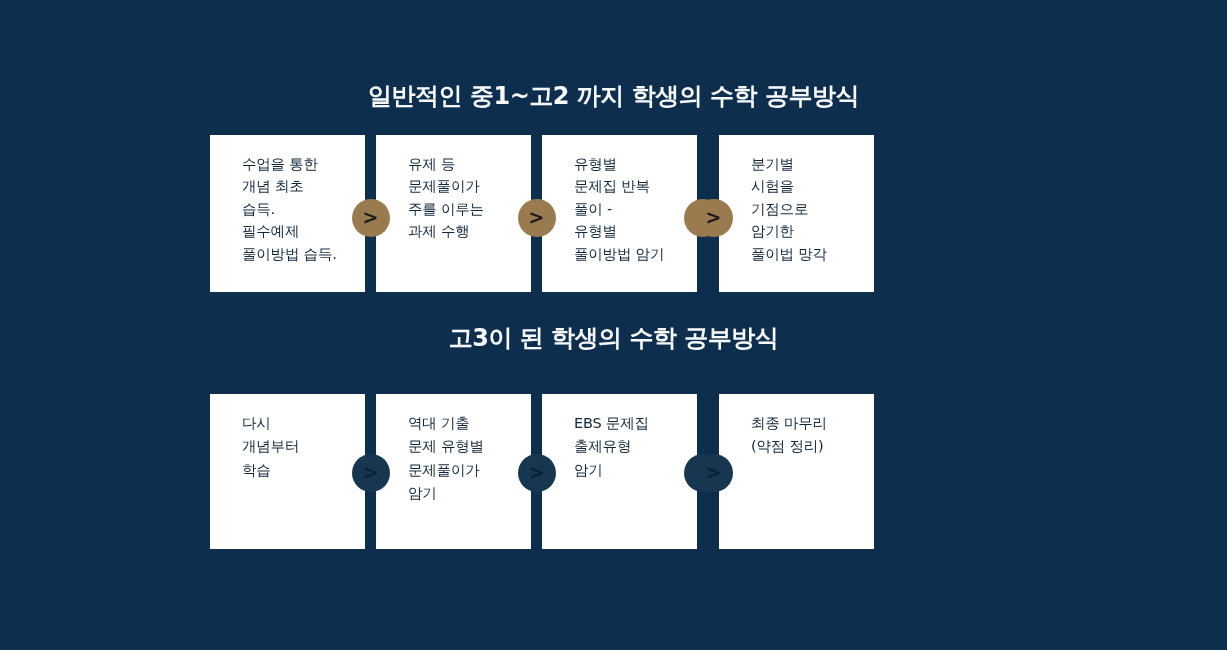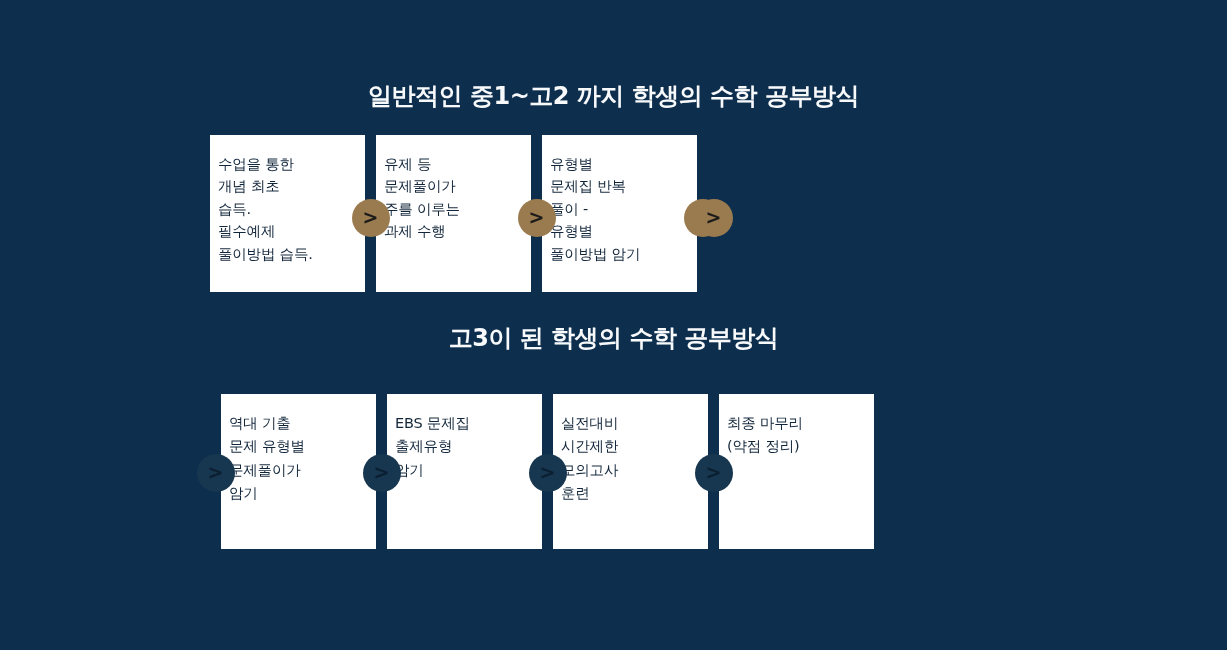--- a/index.html
+++ b/index.html
@@ -46,21 +46,21 @@
     align-items: stretch;
   }
   .flow-row.row1 { top: 135px; height: 157px; }
   .flow-row.row2 { top: 394px; height: 155px; }
 
   .flow-step {
     position: relative;
     flex: 0 0 155px;
     background: #ffffff;
     box-sizing: border-box;
-    padding: 18px 0 0 8px;
+    padding: 18px 0 0 32px;
   }
   .flow-gap {
     flex: 0 0 11px;
     position: relative;
   }
 
   .step-text {
     color: #12263b;
     font-size: 14.5px;
     line-height: 1.55;
@@ -155,27 +155,39 @@
       </div>
     </div>
 
 
     <div class="flow-gap">
       <div class="arrow-circle">
         <span class="chev">&gt;</span>
       </div>
     </div>
 
+    <div class="flow-step">
+      <div class="step-text">분기별
+시험을
+기점으로
+암기한
+풀이법 망각</div>
+    </div>
 
   </div>
 
   <div class="section-title t2">고3이 된 학생의 수학 공부방식</div>
 
   <div class="flow-row row2">
 
+    <div class="flow-step">
+      <div class="step-text">다시
+개념부터
+학습</div>
+    </div>
 
     <div class="flow-gap">
       <div class="arrow-circle">
         <span class="chev">&gt;</span>
       </div>
     </div>
 
     <div class="flow-step">
       <div class="step-text">역대 기출
 문제 유형별
@@ -194,26 +206,20 @@
 출제유형
 암기</div>
     </div>
 
     <div class="flow-gap">
       <div class="arrow-circle">
         <span class="chev">&gt;</span>
       </div>
     </div>
 
-    <div class="flow-step">
-      <div class="step-text">실전대비
-시간제한
-모의고사
-훈련</div>
-    </div>
 
     <div class="flow-gap">
       <div class="arrow-circle">
         <span class="chev">&gt;</span>
       </div>
     </div>
 
     <div class="flow-step">
       <div class="step-text">최종 마무리
 (약점 정리)</div>

